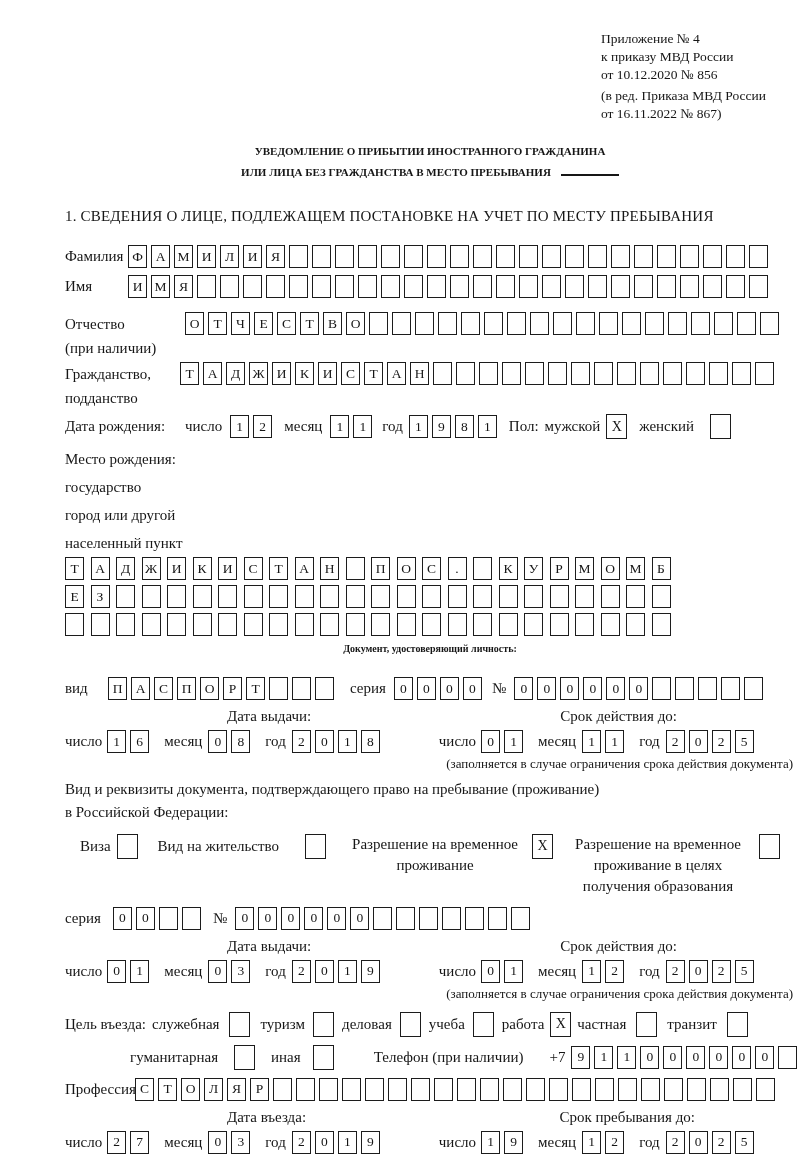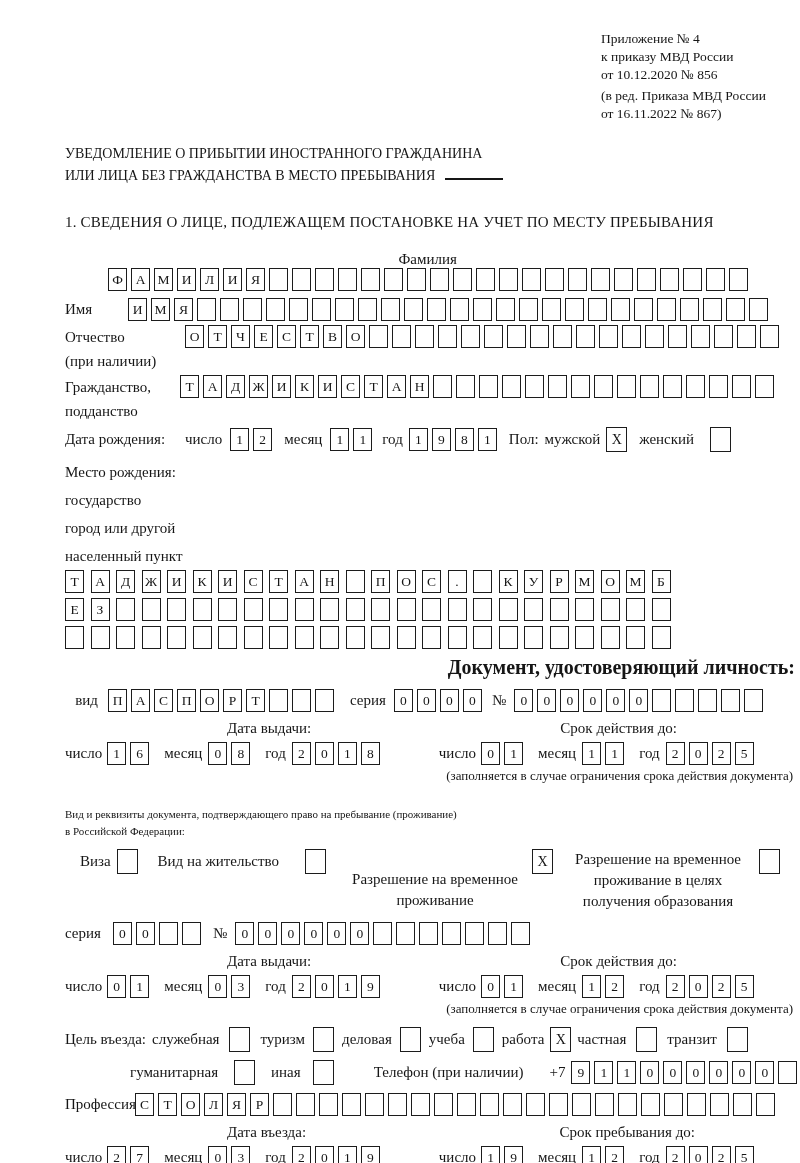--- a/index.html
+++ b/index.html
@@ -2,54 +2,54 @@
 <html><head>
 <meta charset="utf-8">
 <style>
   html,body{margin:0;padding:0;background:#fff;}
   body{width:800px;height:1163px;overflow:hidden;font-family:"Liberation Serif","DejaVu Serif",serif;color:#161616;}
   .sheet{box-sizing:border-box;width:800px;height:1163px;padding:30px 5px 0 65px;}
   
   .hdr{width:186px;margin-left:auto;margin-right:8px;font-size:13.5px;line-height:1.32;}
   .hdr .gap{height:4px;}
   .forma{font-weight:bold;font-size:15px;text-align:right;margin:26px 30px 0 0;letter-spacing:.5px;}
-  .title{font-weight:normal;font-size:14px;margin-top:20px;line-height:1.5;}
+  .title{font-weight:bold;font-size:11px;text-align:center;margin-top:20px;line-height:1.5;}
   .t-underline{display:inline-block;width:58px;border-bottom:2px solid #161616;height:14px;margin-left:10px;}
   .sec-head{font-weight:normal;font-size:15px;margin-top:28px;letter-spacing:.2px;}
   
   .row{display:flex;align-items:center;margin-top:7px;}
-  .row-top{display:flex;align-items:flex-start;margin-top:4px;}
+  .row-top{display:flex;align-items:flex-start;margin-top:14px;}
   .lbl{font-size:15px;flex:none;}
   .cells{display:inline-flex;flex:none;}
   .cell{flex:none;width:19px;height:23px;box-sizing:border-box;border:1.6px solid #1c1c1c;margin-right:4px;
         display:flex;align-items:center;justify-content:center;font-size:13.5px;}
   .wide .cell{margin-right:6.5px;}
   .checkbox{flex:none;width:21px;height:25px;box-sizing:border-box;border:1.6px solid #1c1c1c;
         display:inline-flex;align-items:center;justify-content:center;font-size:14px;}
   .w63{width:63px;} .w112{width:112px;} .w120{width:120px;flex:none;} .w115{width:115px;flex:none;}
   .w43{width:43px;} .w70{width:70px;} .w67{width:67px;flex:none;}
   .ml6{margin-left:6px;} .ml8{margin-left:8px;} .ml10{margin-left:10px;} .ml12{margin-left:12px;}
   .ml16{margin-left:16px;} .ml20{margin-left:20px;} .ml26{margin-left:26px;}
   .lblcol{line-height:24px;font-size:15px;}
   .cellrows > .cells{display:flex;margin-bottom:5px;}
-  .center-head{font-weight:bold;font-size:20px;text-align:right;margin-top:10px;}
+  .center-head{font-weight:bold;font-size:10px;text-align:center;margin-top:10px;}
   .cap-row{display:flex;font-size:15px;margin-top:8px;}
   .cap1{margin-left:162px;}
   .cap2{margin-left:auto;margin-right:118px;}
   .cap2b{margin-left:auto;margin-right:100px;}
   .dates{display:flex;align-items:center;margin-top:5px;}
   .dgroup{display:flex;align-items:center;}
   .dgroup .lbl{margin-right:5px;}
   .dgroup .mid{margin-left:11px;margin-right:6px;}
   .note{font-size:13px;text-align:right;margin-top:3px;padding-right:2px;}
-  .permit-head{font-size:11px;margin-top:22px;line-height:1.55;}
+  .permit-head{font-size:15px;margin-top:6px;line-height:1.55;}
   .opt{display:flex;align-items:flex-start;}
   .optlbl{font-size:15px;line-height:25px;}
   .optlbl-multi{font-size:15px;line-height:1.4;text-align:center;}
-  .w175{width:178px;margin-top:20px;} .w185{width:186px;}
+  .w175{width:178px;} .w185{width:186px;}
   .purpose .lbl{line-height:25px;}
 </style>
 </head>
 <body>
 
 <div class="sheet">
 
   <div class="hdr">
     <div>Приложение № 4</div>
     <div>к приказу МВД России</div>
@@ -60,21 +60,21 @@
   </div>
 
 
   <div class="title">
     <div>УВЕДОМЛЕНИЕ О ПРИБЫТИИ ИНОСТРАННОГО ГРАЖДАНИНА</div>
     <div><span>ИЛИ ЛИЦА БЕЗ ГРАЖДАНСТВА В МЕСТО ПРЕБЫВАНИЯ</span><span class="t-underline"></span></div>
   </div>
 
   <div class="sec-head">1. СВЕДЕНИЯ О ЛИЦЕ, ПОДЛЕЖАЩЕМ ПОСТАНОВКЕ НА УЧЕТ ПО МЕСТУ ПРЕБЫВАНИЯ</div>
 
-  <div class="row" style="margin-top:20px;flex-direction:column;">
+  <div class="row" style="margin-top:20px;">
     <span class="lbl w63">Фамилия</span>
     <span class="cells">
         <span class="cell">Ф</span>
         <span class="cell">А</span>
         <span class="cell">М</span>
         <span class="cell">И</span>
         <span class="cell">Л</span>
         <span class="cell">И</span>
         <span class="cell">Я</span>
         <span class="cell"></span>
@@ -315,21 +315,21 @@
           <span class="cell"></span>
           <span class="cell"></span>
           <span class="cell"></span>
           <span class="cell"></span>
         </span>
     </span>
   </div>
 
   <div class="center-head" style="margin-top:2px;">Документ, удостоверяющий личность:</div>
 
-  <div class="row" style="margin-top:10px;text-align:center;">
+  <div class="row" style="margin-top:23px;">
     <span class="lbl w43">вид</span>
     <span class="cells">
         <span class="cell">П</span>
         <span class="cell">А</span>
         <span class="cell">С</span>
         <span class="cell">П</span>
         <span class="cell">О</span>
         <span class="cell">Р</span>
         <span class="cell">Т</span>
         <span class="cell"></span>

